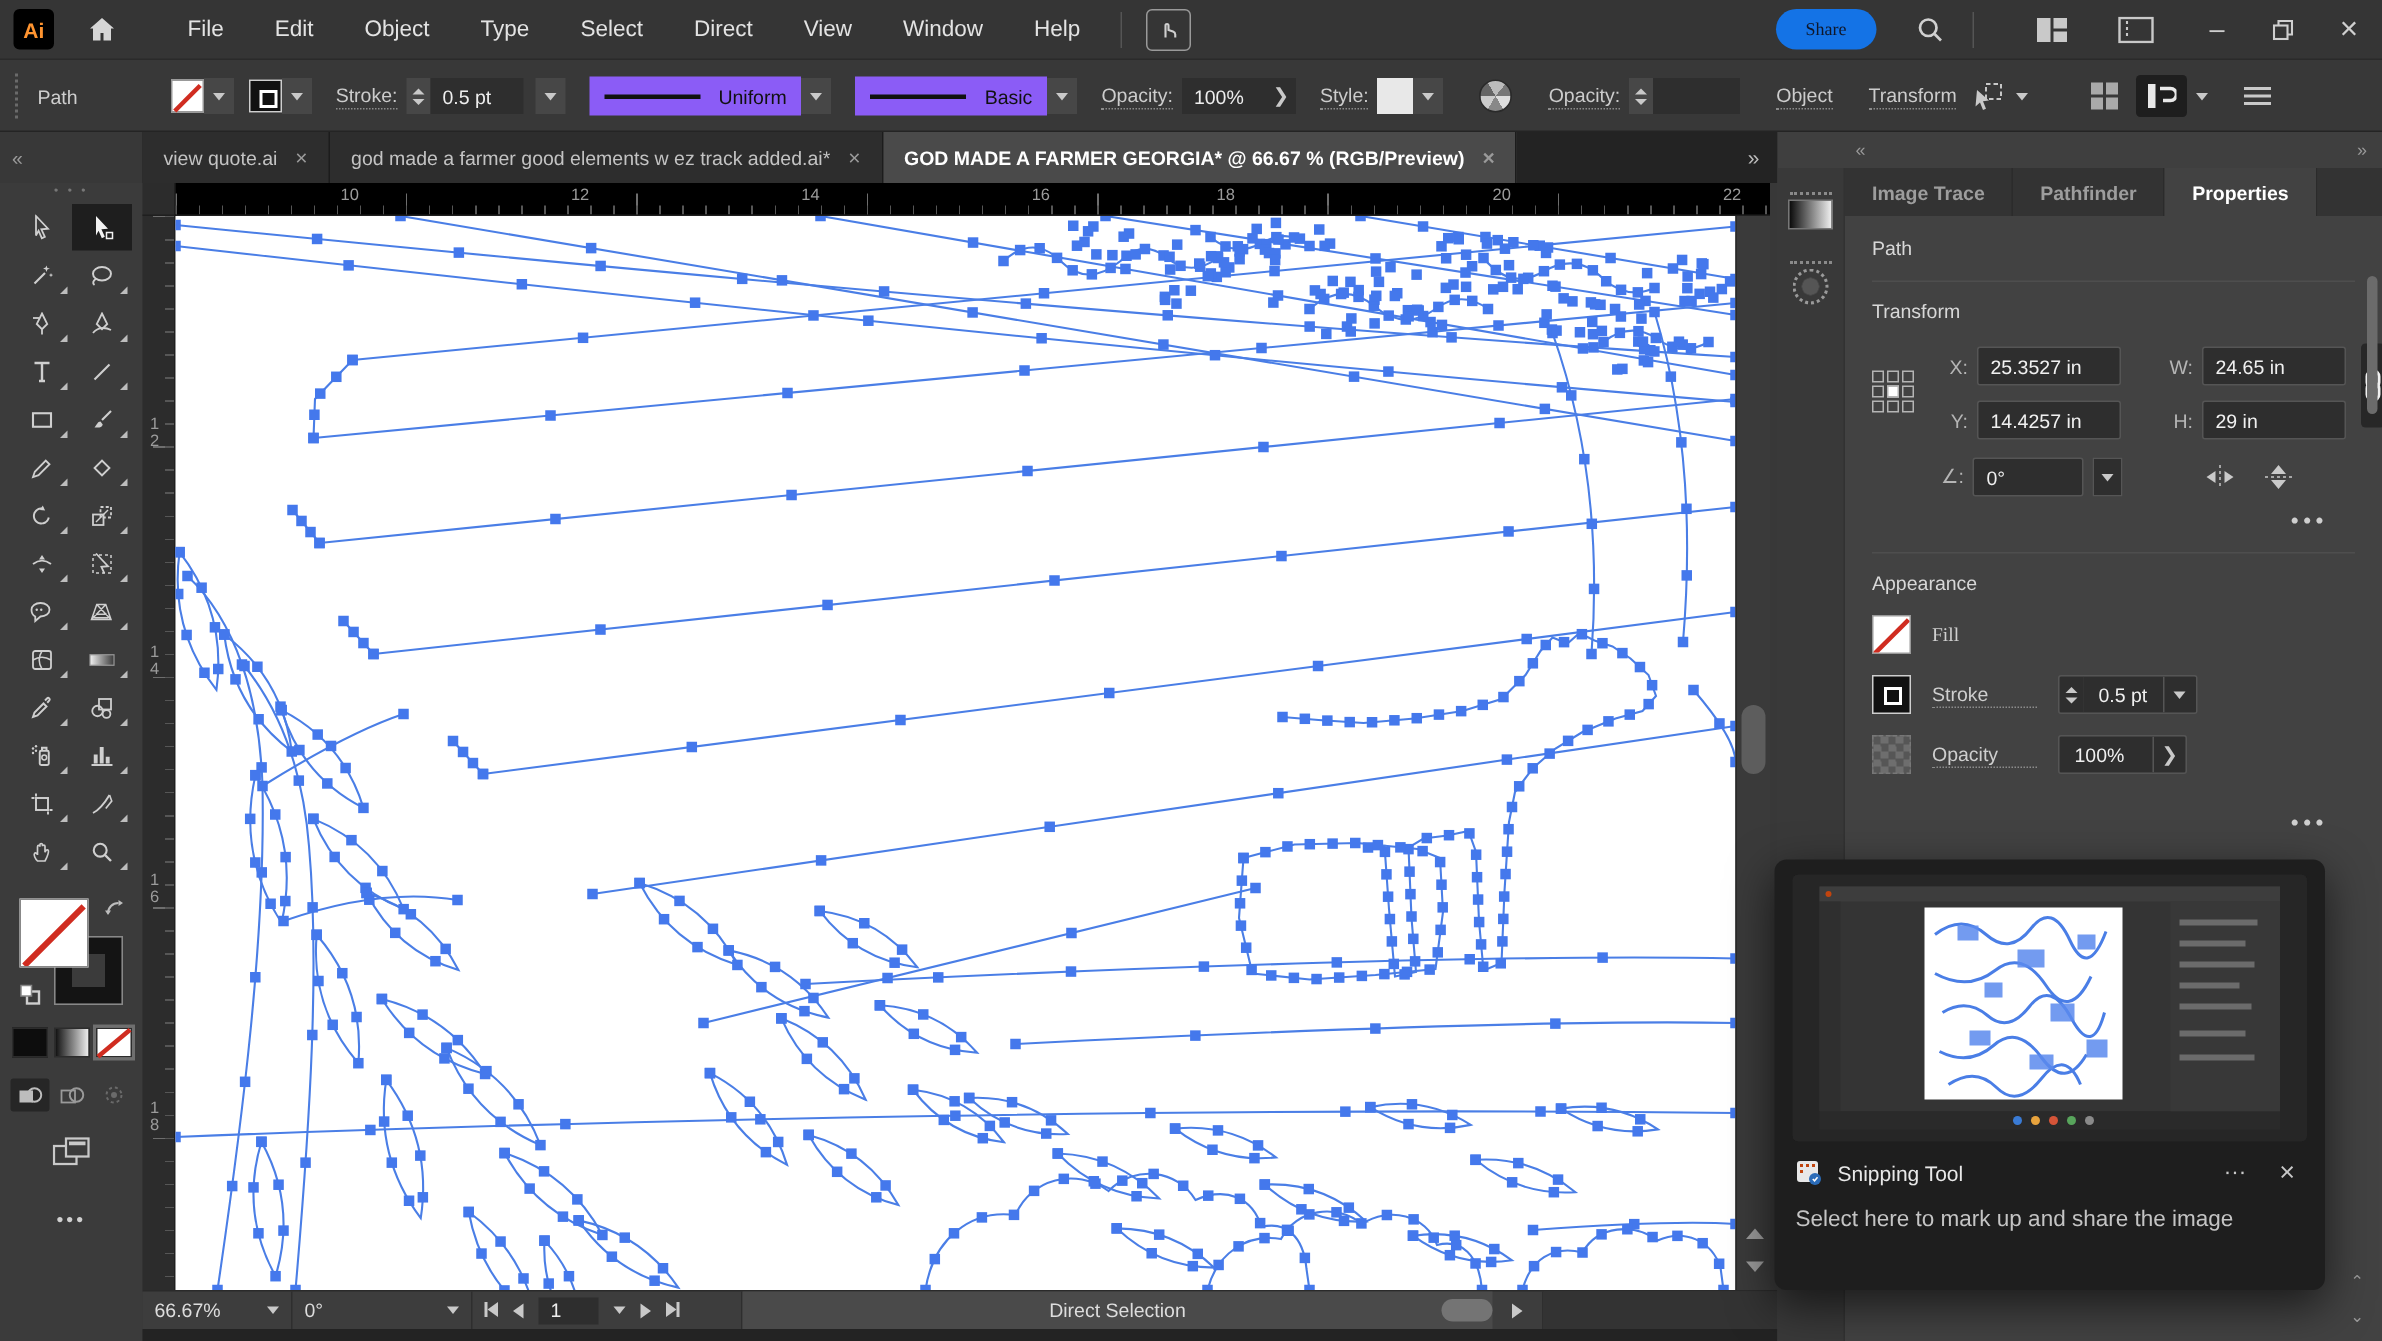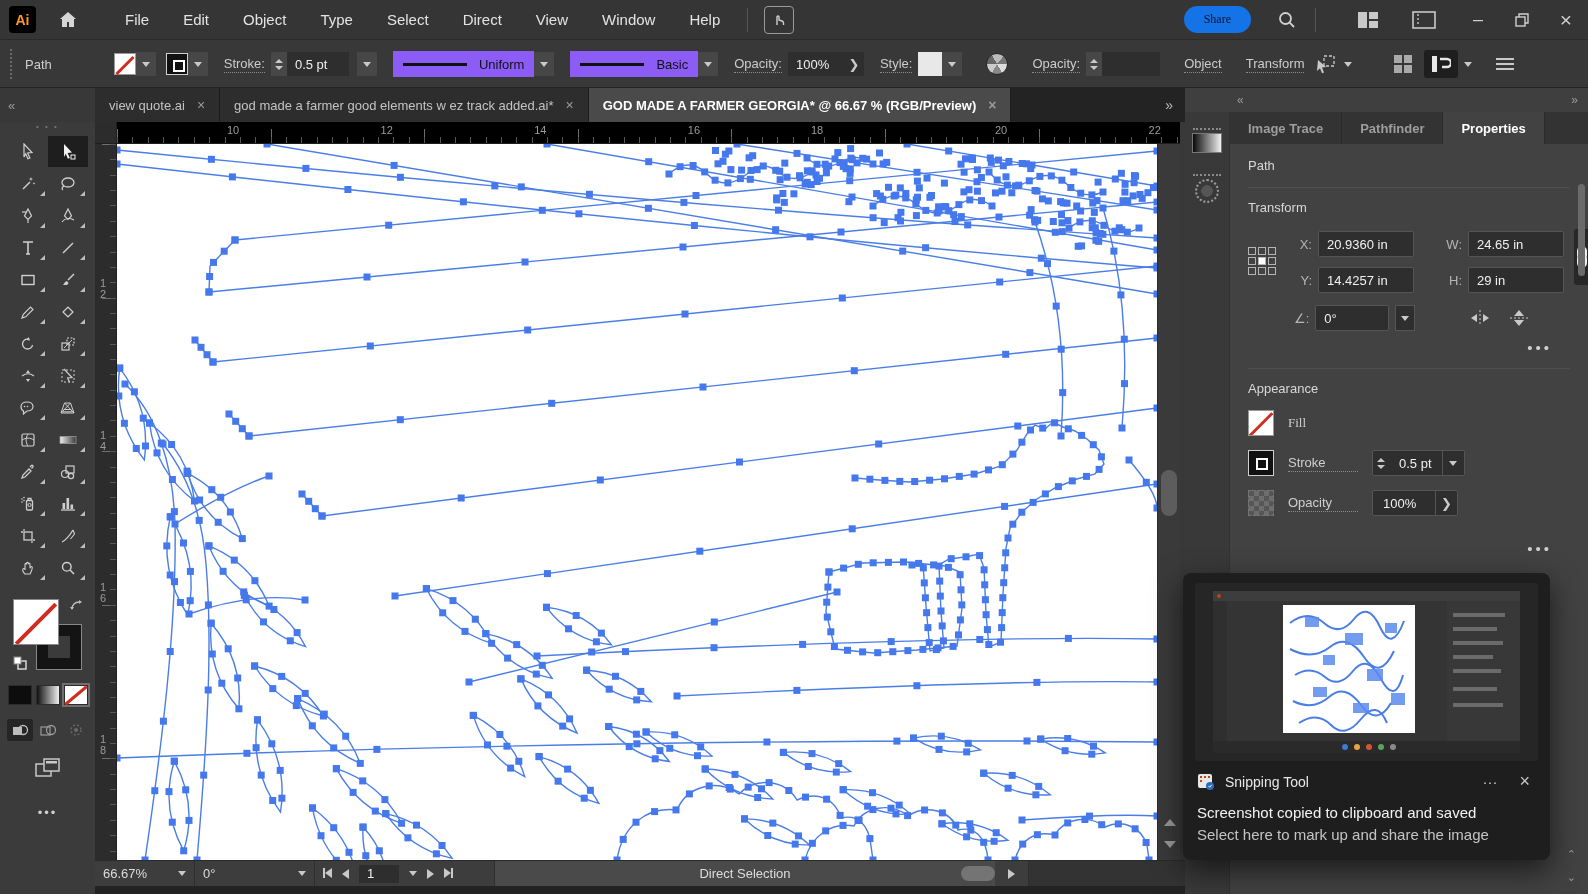--- a/index.html
+++ b/index.html
@@ -1432,21 +1432,21 @@
                 <i></i>
                 <i></i>
                 <i></i>
                 <i class="c"></i>
                 <i></i>
                 <i></i>
                 <i></i>
                 <i></i>
             </div>
             <div class="lbl">X:</div>
-            <div class="tfield">20.9360 in</div>
+            <div class="tfield">25.3527 in</div>
             <div></div>
             <div class="lbl">W:</div>
             <div class="tfield">24.65 in</div>
             <div class="lbl">Y:</div>
             <div class="tfield">14.4257 in</div>
             <div></div>
             <div class="lbl">H:</div>
             <div class="tfield">29 in</div>
           </div>
           <div class="angrow">
@@ -1573,16 +1573,15 @@
           </g>
           <circle cx="13" cy="13" r="4" fill="#2b6cb8"></circle>
           <path d="M11.5 13l1.2 1.2 2-2.4" stroke="#fff" stroke-width="1" fill="none"></path>
         </svg>
     </span>
     <span class="title">Snipping Tool</span>
     <span class="hbtn">···</span>
     <span class="hbtn" style="font-size:18px;">×</span>
   </div>
   <div class="body">
-    <div class="l1">Screenshot copied to clipboard and saved</div>
     <div class="l2">Select here to mark up and share the image</div>
   </div>
 </div>
 
 </body></html>

